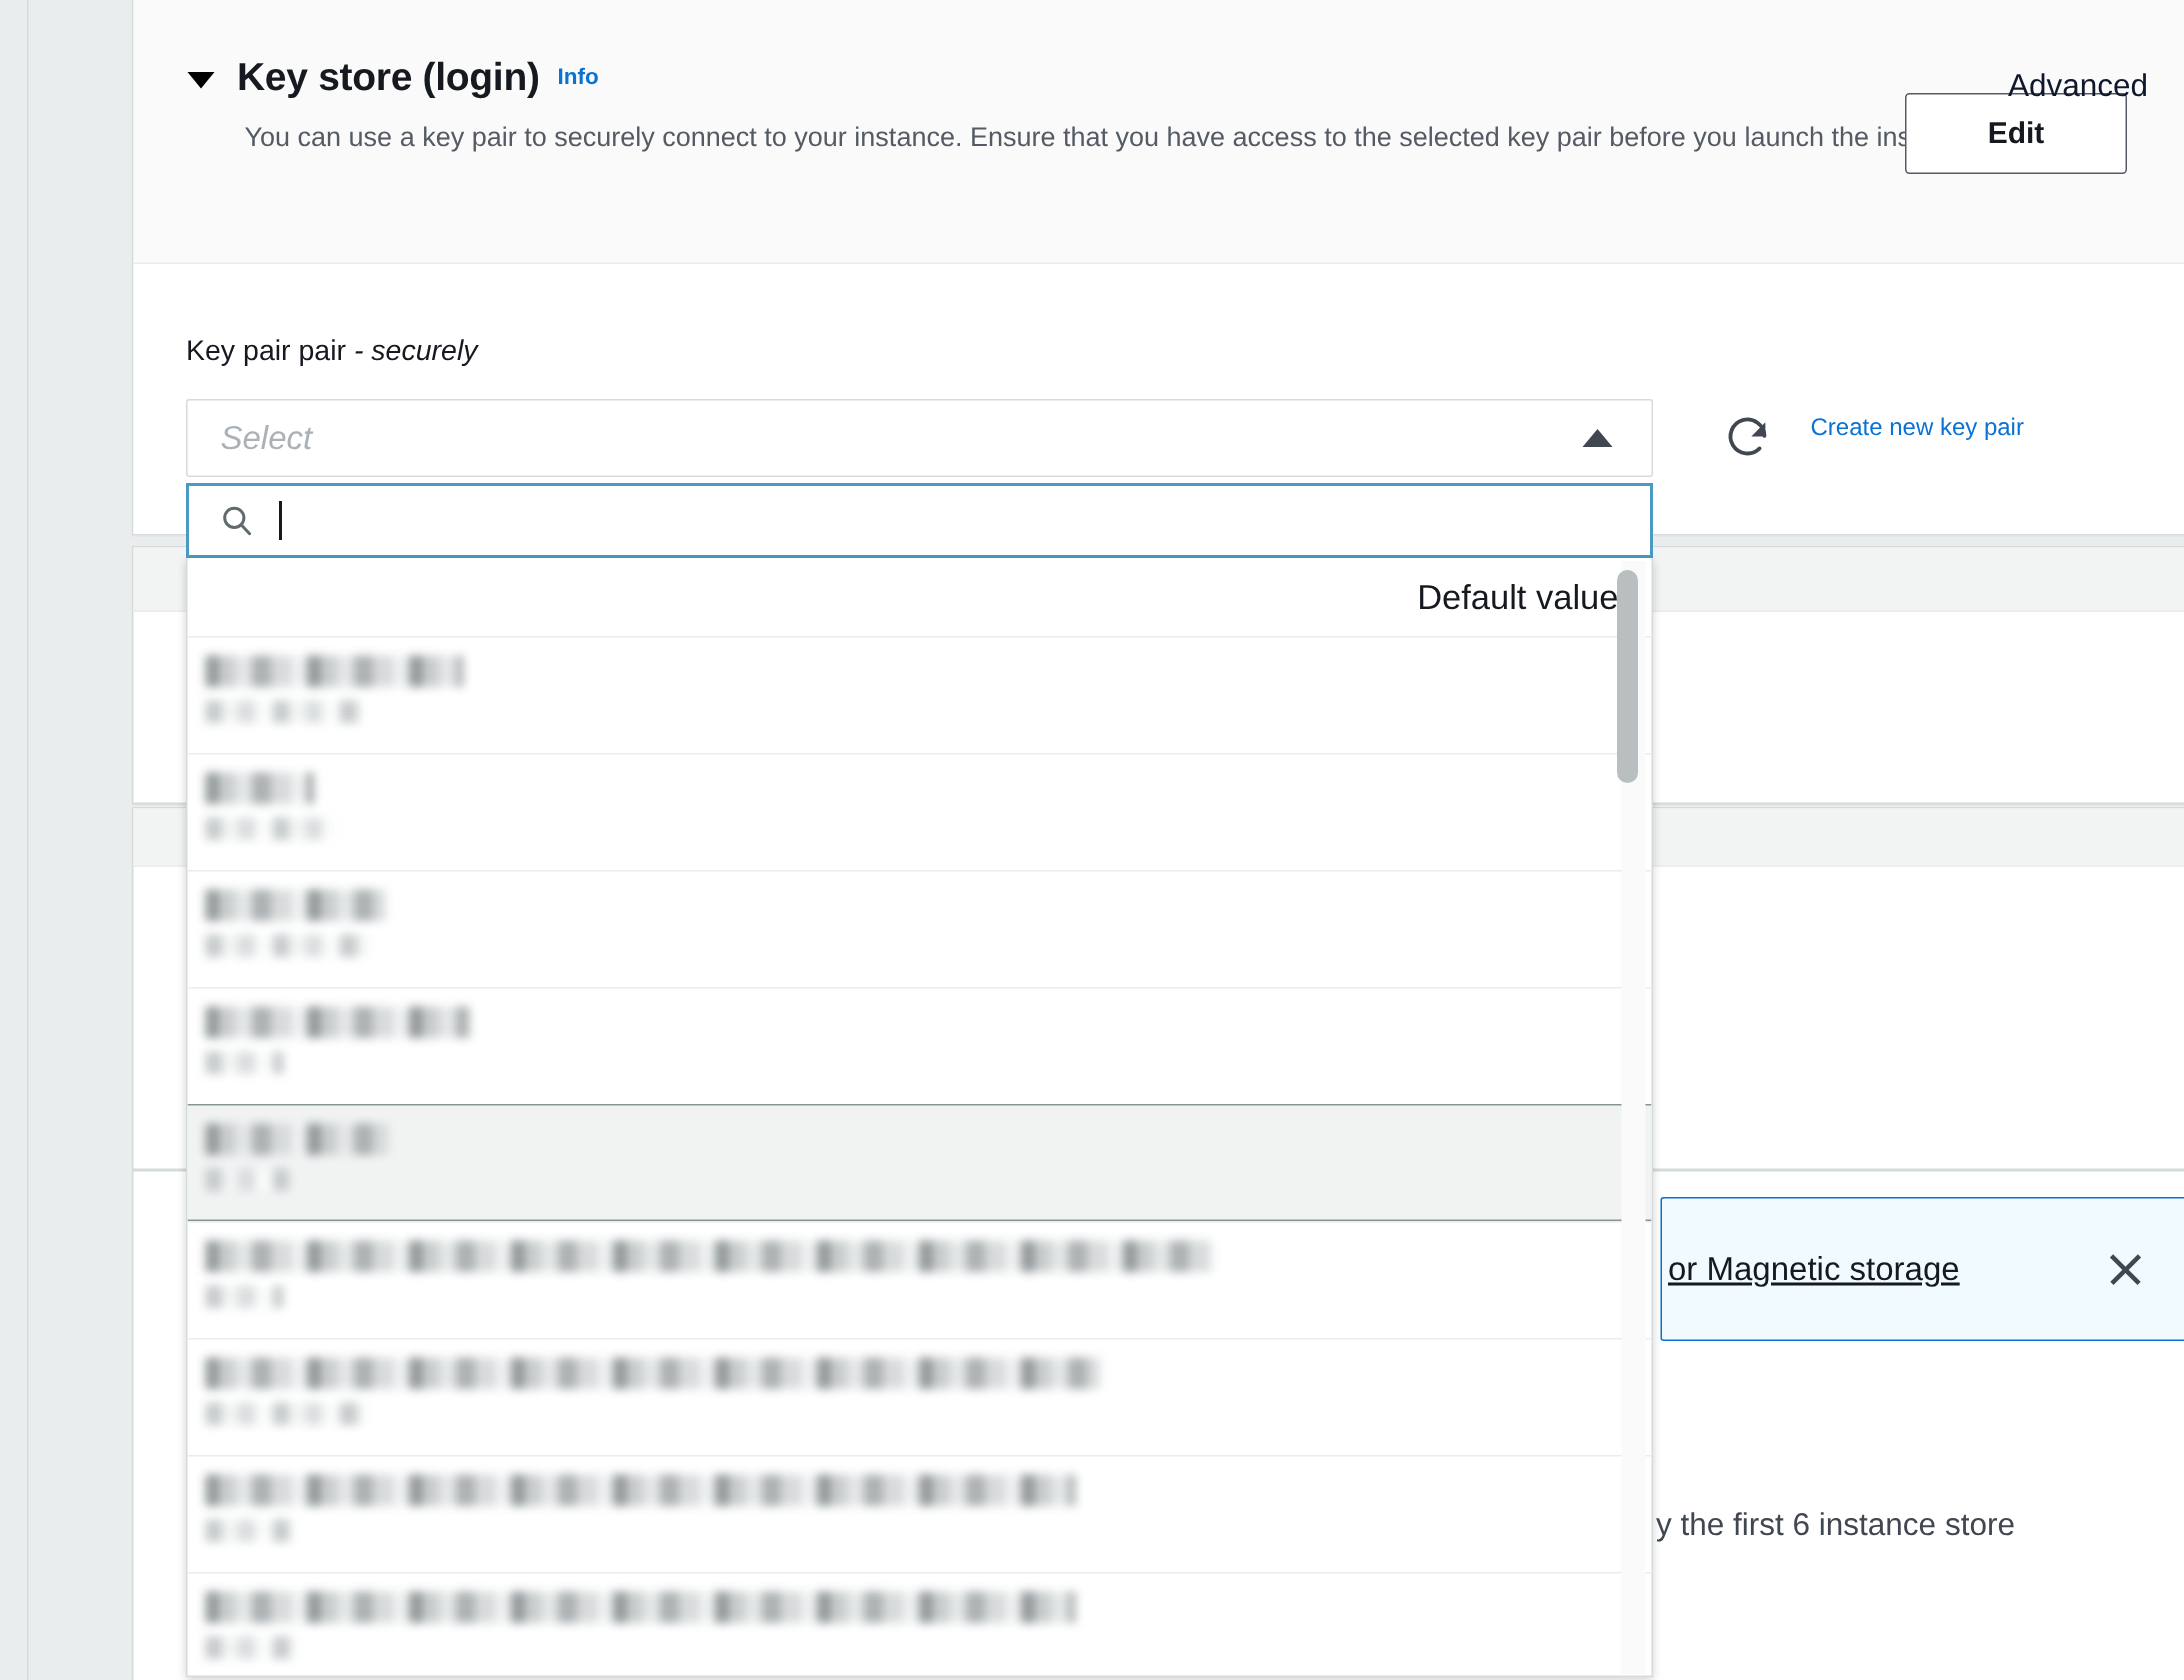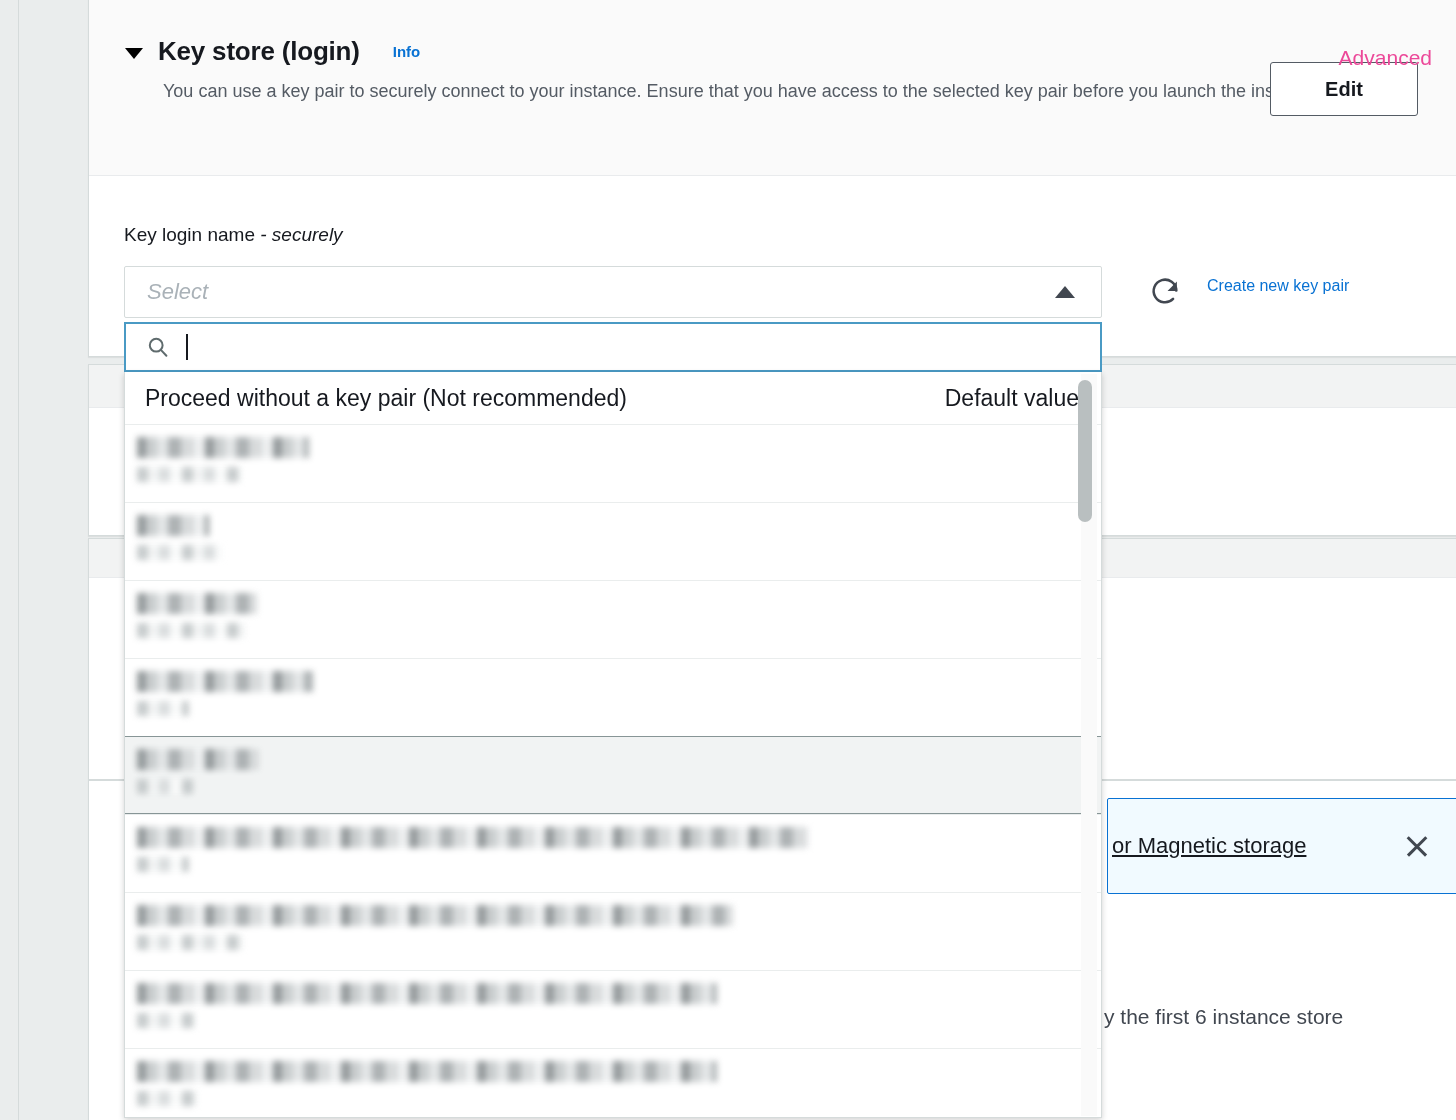--- a/index.html
+++ b/index.html
@@ -75,21 +75,21 @@
   .section-title {
     font-size: 26px;
     font-weight: bold;
     letter-spacing: -0.2px;
     color: #16191f;
   }
   .info-link {
     font-size: 15px;
     font-weight: bold;
     color: #0972d3;
-    margin-left: 33px;
+    margin-left: 12px;
     text-decoration: none;
     cursor: pointer;
   }
   .section-desc {
     margin: 10px 0 0 74px;
     width: 1290px;
     font-size: 18px;
     line-height: 28px;
     color: #545b64;
   }
@@ -145,21 +145,21 @@
   #card-advanced .strip {
     height: 38px;
     background: #f2f3f3;
     border-bottom: 1px solid #e9ebed;
   }
   .advanced-link {
     position: absolute;
     right: 24px;
     top: 46px;
     font-size: 21px;
-    color: #ec4899;
+    color: #0f172a;
     text-decoration: none;
     cursor: pointer;
     margin-left: 33px;
   }
 
   
   #card-storage {
     left: 88px;
     top: 780px;
     width: 1378px;
@@ -435,21 +435,21 @@
 <div class="bg-card" id="card-storage"></div>
 
 <div class="alert-box">
   <span class="alert-text">or Magnetic storage</span>
   <span class="alert-close"></span>
 </div>
 
 <div class="storage-note">y the first 6 instance store</div>
 
 <div class="field-label">
-  <span>Key login name</span>
+  <span>Key pair pair</span>
   <span class="req">- securely</span>
 </div>
 
 <div class="select-trigger">
   <span class="select-placeholder">Select</span>
   <span class="select-caret"></span>
 </div>
 
 <span class="refresh-icon">
   <svg width="34" height="34" viewBox="0 0 24 24" fill="none" stroke="#414750" stroke-width="1.8" stroke-linecap="round">
@@ -468,21 +468,20 @@
         <line x1="15.1" y1="15.1" x2="20.4" y2="20.8"></line>
       </svg>
     </span>
     <span class="search-caret"></span>
     <span class="search-input-text"></span>
   </div>
 
   <div class="list-panel">
 
     <div class="list-header">
-      <span class="list-header-label">Proceed without a key pair (Not recommended)</span>
       <span class="list-header-badge">Default value</span>
     </div>
 
     <div id="option-rows">
         <div class="option-row">
           <span class="redact l1" style="width: 172px;"></span>
           <span class="redact l2" style="width: 104px;"></span>
         </div>
         <div class="option-row">
           <span class="redact l1" style="width: 72px;"></span>

